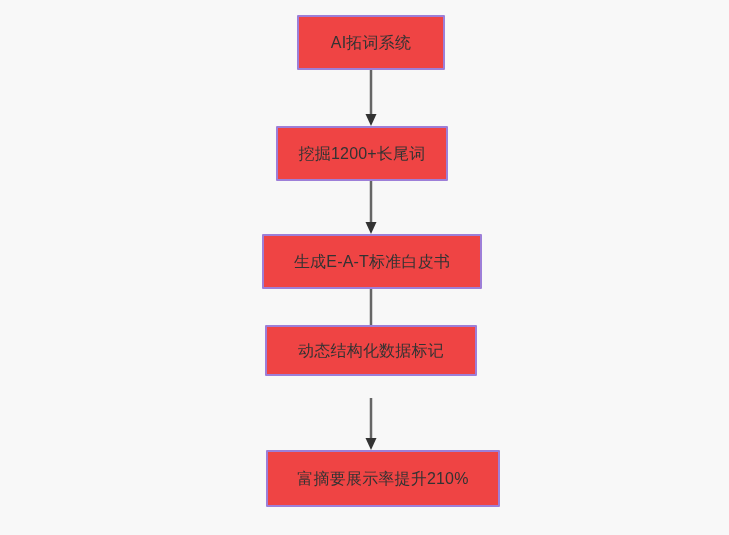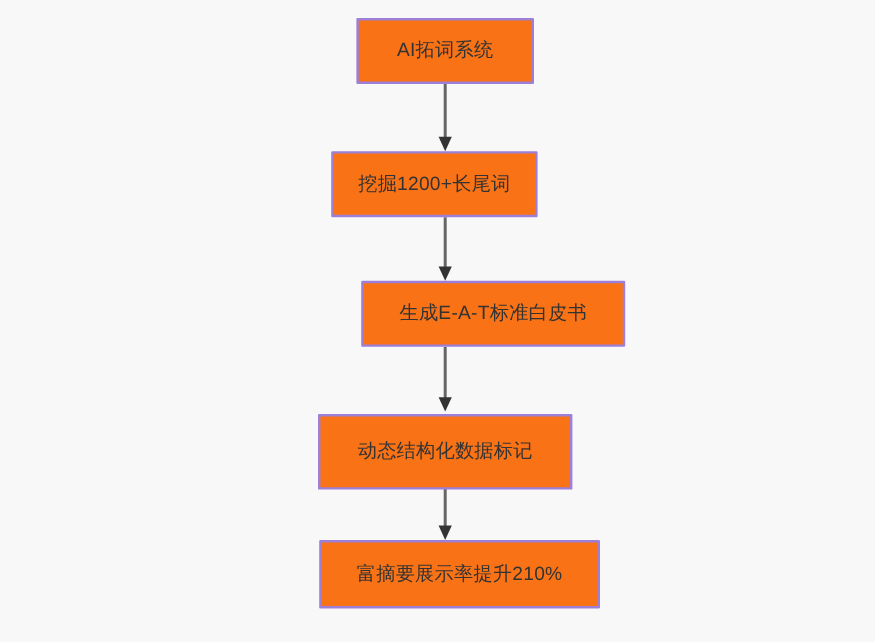--- a/index.html
+++ b/index.html
@@ -14,21 +14,21 @@
     overflow: hidden;
   }
   #flowchart {
     position: relative;
     width: 729px;
     height: 535px;
   }
   .node {
     position: absolute;
     box-sizing: border-box;
-    background: #f97316;
+    background: #ef4444;
     border: 2px solid #9d7fd8;
     border-radius: 1px;
     display: flex;
     align-items: center;
     justify-content: center;
     color: #333333;
     font-size: 16px;
     line-height: 1.2;
     letter-spacing: 0.2px;
     white-space: nowrap;
@@ -80,25 +80,25 @@
   </div>
 
   <div class="node" style="left:297px; top:15px; width:148px; height:55px;">
     <span class="node-label">AI拓词系统</span>
   </div>
 
   <div class="node" style="left:276px; top:126px; width:172px; height:55px;">
     <span class="node-label">挖掘1200+长尾词</span>
   </div>
 
-  <div class="node" style="left:262px; top:234px; width:220px; height:55px;margin-left:39px;">
+  <div class="node" style="left:262px; top:234px; width:220px; height:55px;">
     <span class="node-label">生成E-A-T标准白皮书</span>
   </div>
 
-  <div class="node" style="left:265px; top:345px; width:212px; height:63px;">
+  <div class="node" style="left:265px; top:325px; width:212px; height:51px;">
     <span class="node-label">动态结构化数据标记</span>
   </div>
 
   <div class="node" style="left:266px; top:450px; width:234px; height:57px;text-align:right;">
     <span class="node-label">富摘要展示率提升210%</span>
   </div>
 
 </div>
 
 </body></html>

